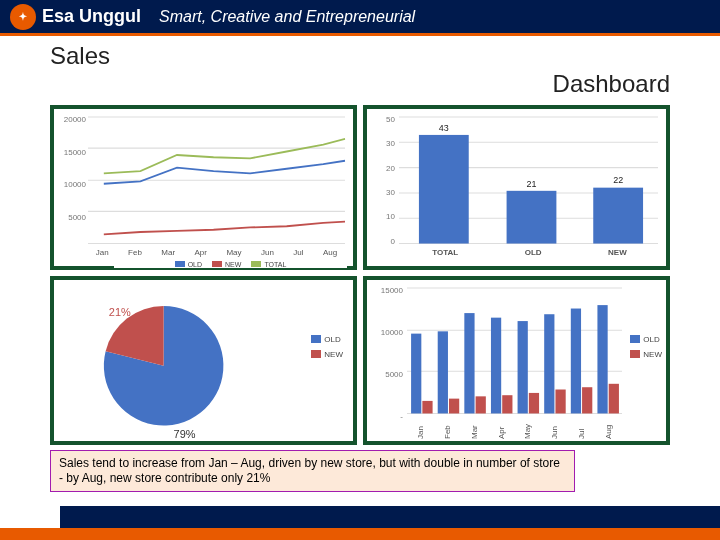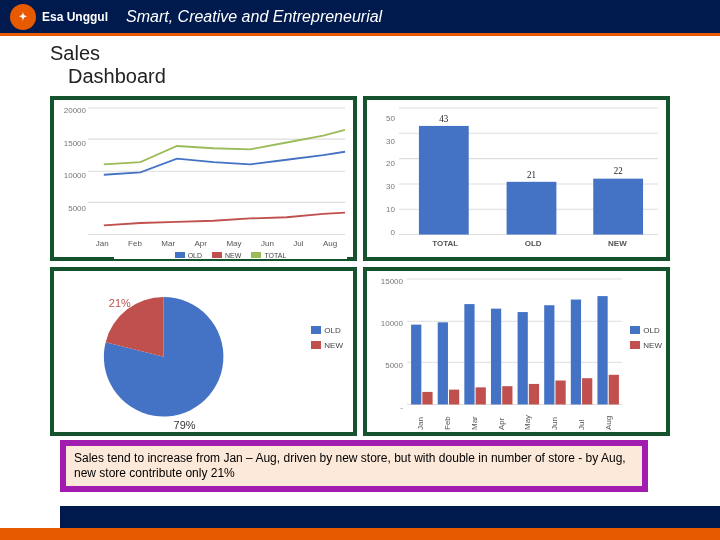--- a/index.html
+++ b/index.html
@@ -1,40 +1,40 @@
 <!DOCTYPE html>
 <html><head>
 <meta charset="utf-8">
 <style>
   * { box-sizing: border-box; margin: 0; padding: 0; }
   body { width: 720px; height: 540px; font-family: Arial, sans-serif; background: #fff; position: relative; overflow: hidden; }
   .header { height: 36px; background: #001a4d; display: flex; align-items: center; padding: 0 10px; border-bottom: 3px solid #e85a00; }
   .logo-badge { width: 26px; height: 26px; border-radius: 50%; background: #e85a00; margin-right: 6px; display:flex;align-items:center;justify-content:center;color:#fff;font-size:10px;font-weight:bold;}
-  .logo-text { color:#fff; font-size:12px; font-weight:bold; margin-right:18px;}
+  .logo-text { color:#fff; font-size:18px; font-weight:bold; margin-right:18px;}
   .slogan { color:#fff; font-size:16px; font-style:italic; }
   .title-area { padding: 6px 50px 0 50px; }
-  .title-area h2 { font-size:20px; font-weight:normal; color:#222; line-height:1.15;}
-  .title-area .sub { padding-left:18px;}
+  .title-area h2 { font-size:24px; font-weight:normal; color:#222; line-height:1.15;}
+  .title-area .sub { padding-left:18px;text-align:right;}
   .dash { position:relative; margin: 8px auto 0; width: 620px; height: 340px; display:grid; grid-template-columns: 1fr 1fr; grid-template-rows: 1fr 1fr; gap:6px; }
   .panel { border:4px solid #14532d; background:#fff; position:relative; font-size:9px; color:#444; }
   .axis-y { position:absolute; left:2px; top:6px; bottom:20px; width:30px; display:flex; flex-direction:column; justify-content:space-between; text-align:right; color:#777; font-size:8px;}
   .axis-x { position:absolute; left:32px; right:6px; bottom:4px; height:14px; display:flex; justify-content:space-around; color:#555; font-size:8px;}
-  .plot { position:absolute; left:34px; right:8px; top:8px; bottom:22px;font-family:Liberation Serif, serif; }
+  .plot { position:absolute; left:34px; right:8px; top:8px; bottom:22px; }
   svg { width:100%; height:100%; overflow:visible; }
   .legend { position:absolute; display:flex; gap:10px; font-size:8px; align-items:center;}
   .lg-item { display:flex; align-items:center; gap:3px;}
   .sw { width:10px; height:6px; display:inline-block;}
   .bar { fill:#4472c4; }
   .bar2 { fill:#c0504d; }
   .grid line { stroke:#ddd; stroke-width:1;}
   .line-old { stroke:#4472c4; stroke-width:1.6; fill:none;}
   .line-new { stroke:#c0504d; stroke-width:1.6; fill:none;}
   .line-tot { stroke:#9bbb59; stroke-width:1.6; fill:none;}
   .val-label { font-size:9px; fill:#222; text-anchor:middle;}
-  .note-box { position:absolute; left:60px; bottom:48px; width:588px; background:#fde9d9; border:6px solid #a21caf; padding:5px 8px; font-size:12px; line-height:1.25;}
+  .note-box { position:absolute; left:50px; bottom:48px; width:525px; background:#fde9d9; border:1px solid #a21caf; padding:5px 8px; font-size:12px; line-height:1.25;}
   .footer { position:absolute; left:0; bottom:0; width:100%; height:40px;}
   .footer .fb1 { position:absolute; left:60px; right:0; bottom:12px; height:22px; background:#001a4d;}
   .footer .fb2 { position:absolute; left:0; right:0; bottom:0; height:12px; background:#e85a00;}
   .pie-slice-old { fill:#4472c4;}
   .pie-slice-new { fill:#c0504d;}
   .vtext { writing-mode: vertical-rl; transform: rotate(180deg); font-size:8px;}
 </style>
 </head>
 <body>
 
@@ -93,21 +93,21 @@
           <span>NEW</span>
         </span>
       <span class="lg-item">
           <span class="sw" style="background:#9bbb59"></span>
           <span>TOTAL</span>
         </span>
     </div>
   </div>
 
   <div class="panel">
-    <div class="axis-y" style="left:6px;width:22px;margin-top:8px;">
+    <div class="axis-y" style="left:6px;width:22px;">
       <span>50</span>
       <span>30</span>
       <span>20</span>
       <span>30</span>
       <span>10</span>
       <span>0</span>
     </div>
     <div class="plot" style="left:32px;">
       <svg viewBox="0 0 260 120" preserveAspectRatio="none">
         <g class="grid">

